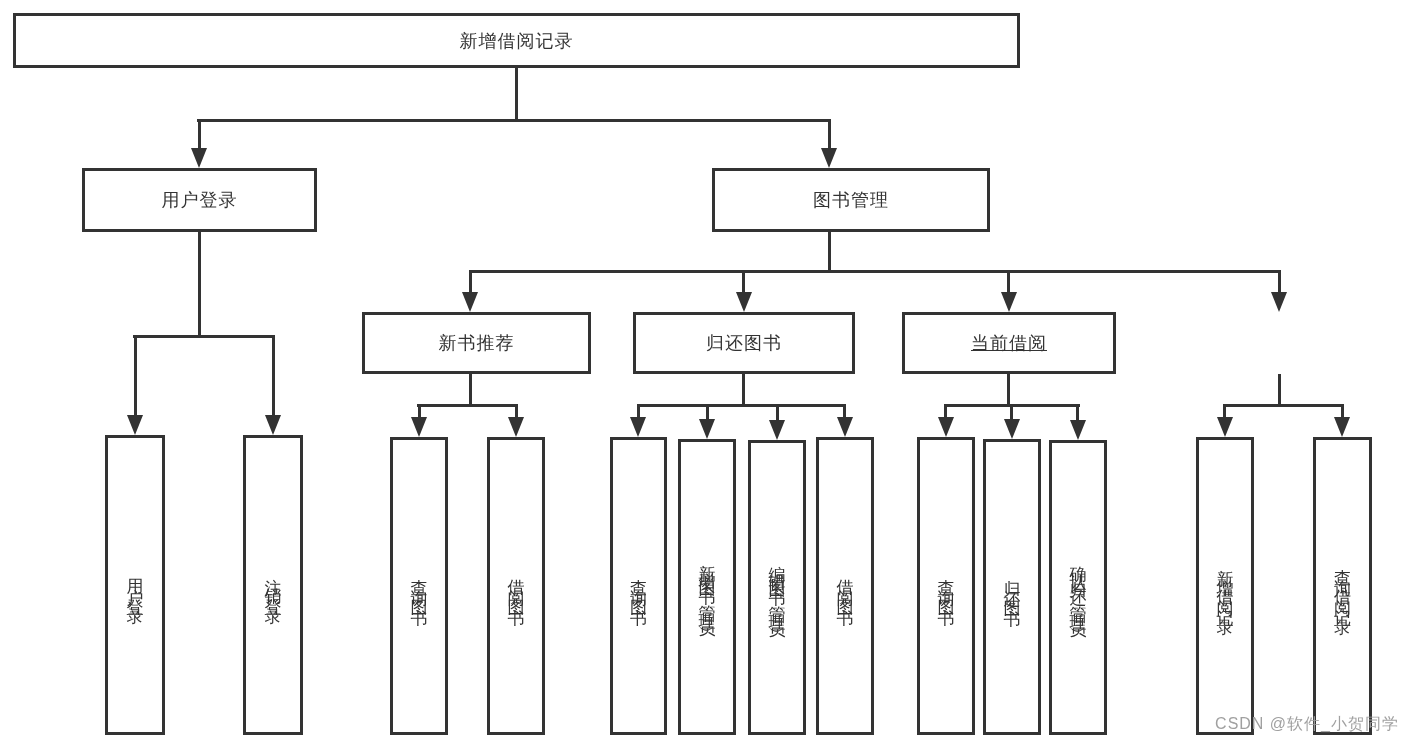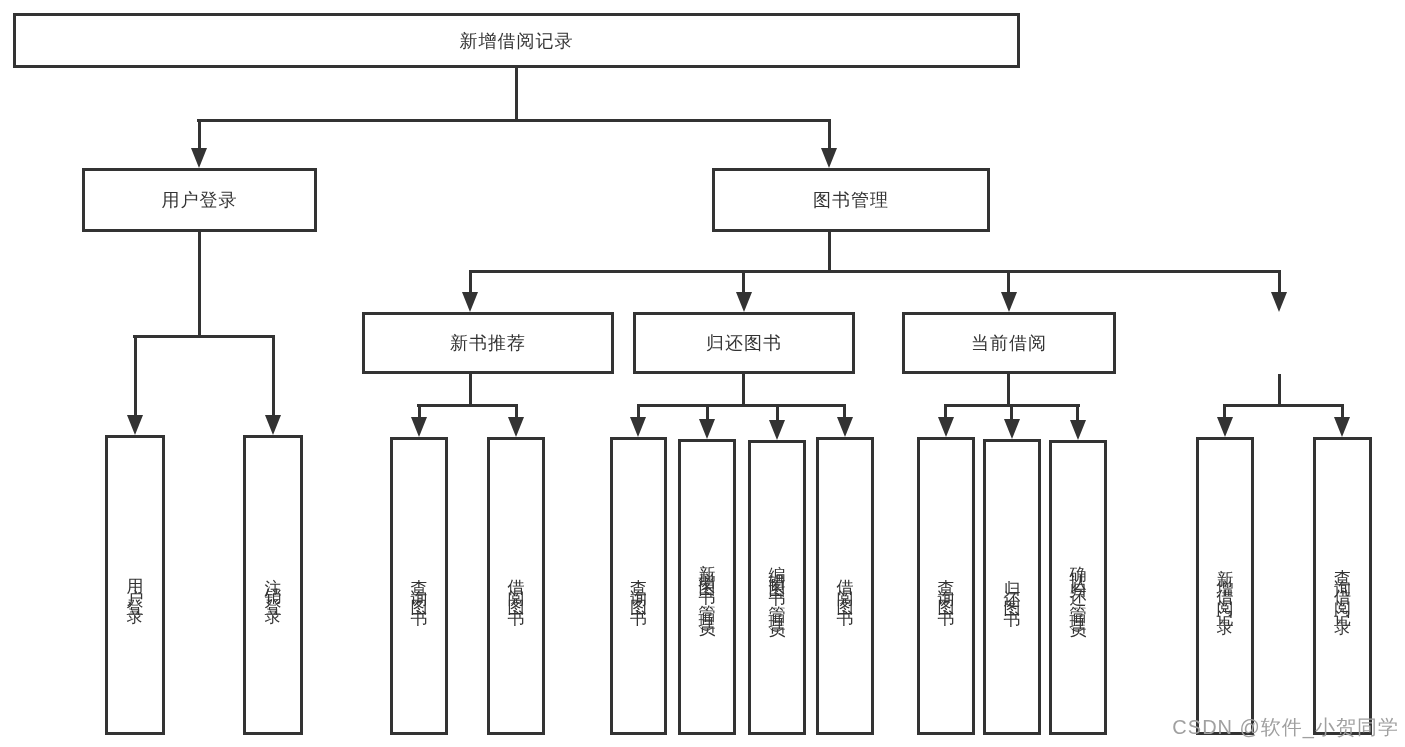--- a/index.html
+++ b/index.html
@@ -50,21 +50,21 @@
     position: absolute;
     width: 0; height: 0;
     border-left: 8px solid transparent;
     border-right: 8px solid transparent;
     border-top: 20px solid var(--line);
   }
   .watermark {
     position: absolute;
     right: 6px;
     top: 714px;
-    font-size: 20px;
+    font-size: 16px;
     color: var(--watermark);
     letter-spacing: 1px;
     z-index: 5;
     margin-left: 44px;
   }
 </style>
 </head>
 <body>
 
 <div class="canvas">
@@ -98,27 +98,27 @@
   <div class="hline" style="left:469px; top:270px; width:812px;"></div>
   <div class="vline" style="left:469px; top:270px; height:24px;"></div>
   <div class="arrow" style="left:462px; top:292px;"></div>
   <div class="vline" style="left:742px; top:270px; height:24px;"></div>
   <div class="arrow" style="left:736px; top:292px;"></div>
   <div class="vline" style="left:1007px; top:270px; height:24px;"></div>
   <div class="arrow" style="left:1001px; top:292px;"></div>
   <div class="vline" style="left:1278px; top:270px; height:24px;"></div>
   <div class="arrow" style="left:1271px; top:292px;"></div>
 
-  <div class="node" style="left:362px; top:312px; width:252px; height:62px;">
+  <div class="node" style="left:362px; top:312px; width:229px; height:62px;">
     <span>新书推荐</span>
   </div>
   <div class="node" style="left:633px; top:312px; width:222px; height:62px;">
     <span>归还图书</span>
   </div>
-  <div class="node" style="left:902px; top:312px; width:214px; height:62px;">
+  <div class="node" style="left:902px; top:312px; width:214px; height:62px;text-decoration:underline;">
     <span>当前借阅</span>
   </div>
 
   <div class="vline" style="left:469px; top:374px; height:32px;"></div>
   <div class="hline" style="left:417px; top:404px; width:100px;"></div>
   <div class="vline" style="left:418px; top:404px; height:15px;"></div>
   <div class="arrow" style="left:411px; top:417px;"></div>
   <div class="vline" style="left:515px; top:404px; height:15px;"></div>
   <div class="arrow" style="left:508px; top:417px;"></div>
 

